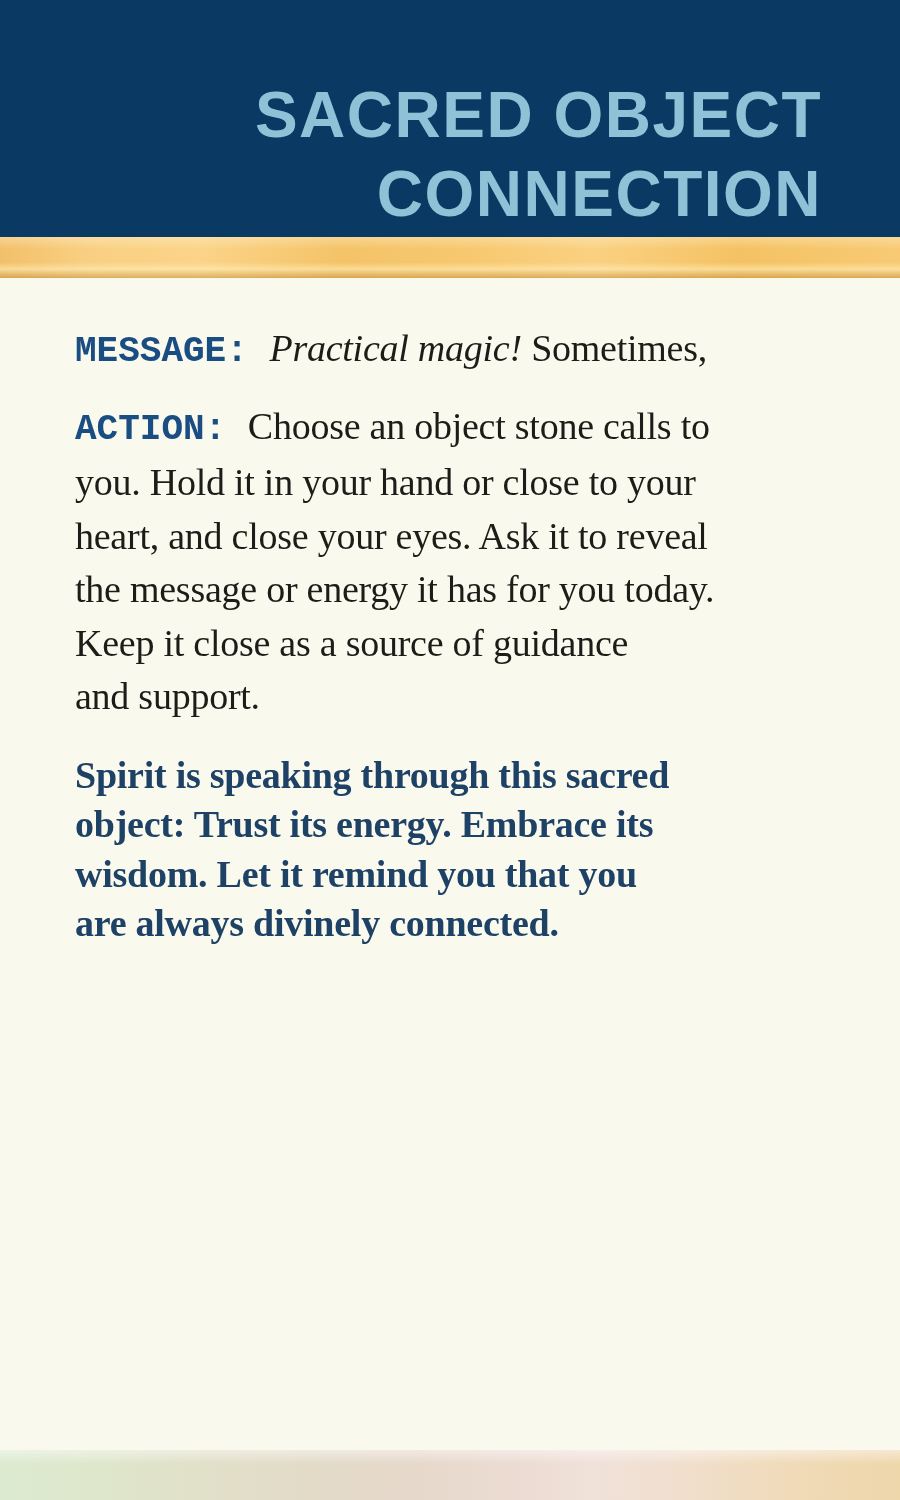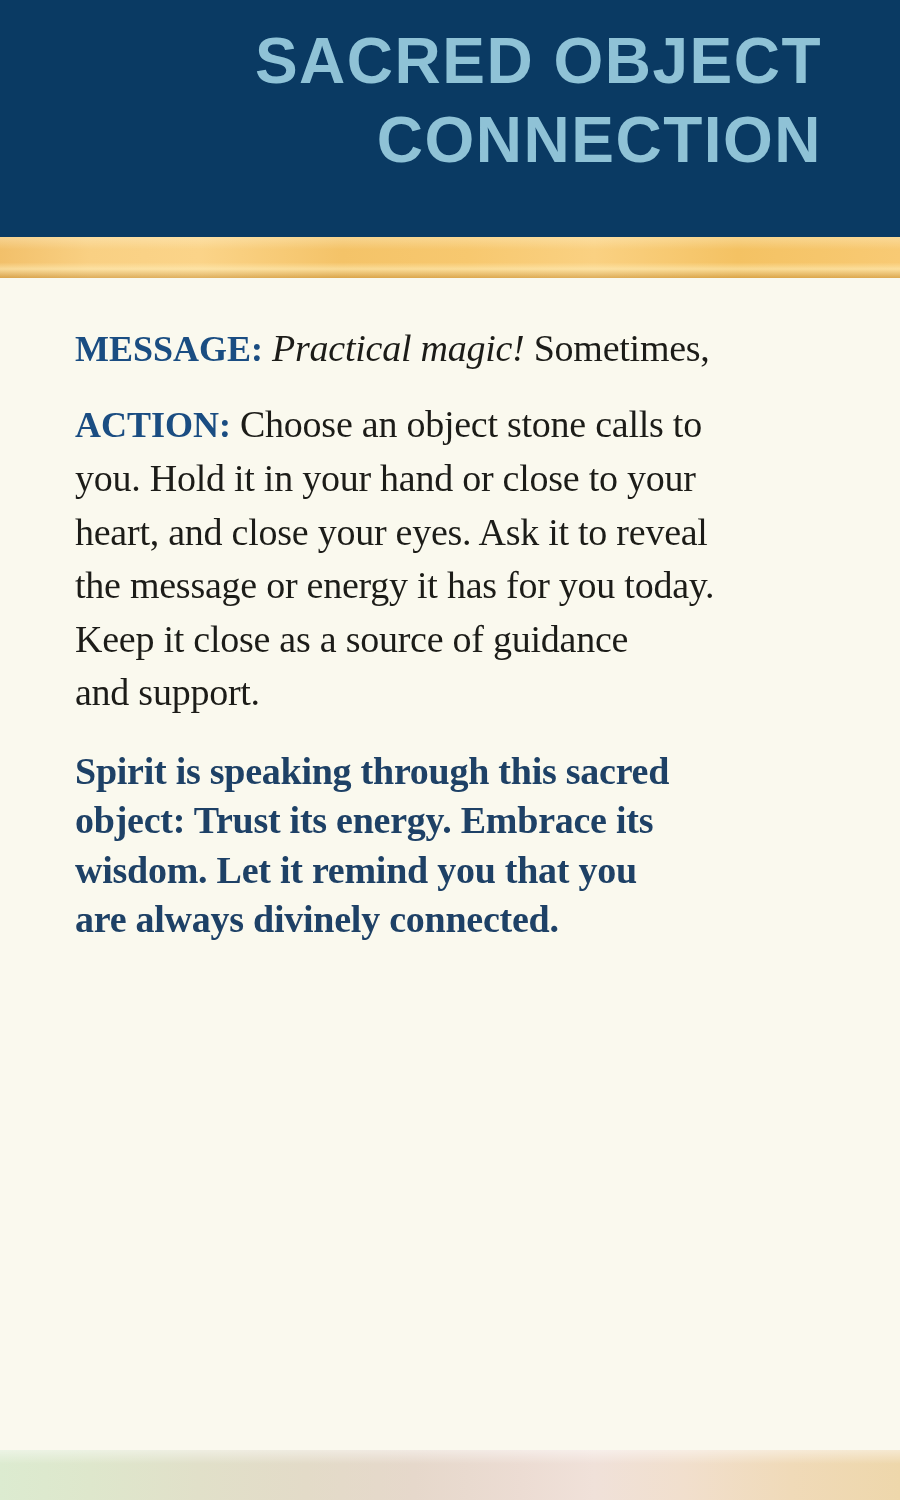--- a/index.html
+++ b/index.html
@@ -13,21 +13,21 @@
     background: #faf9ee;
     display: flex; flex-direction: column;
     overflow: hidden;
   }
 
   
   .header {
     background: #0a3a63;
     height: 237px;
     box-sizing: border-box;
-    padding: 22px 78px 0 0;
+    padding: 76px 78px 0 0;
     text-align: right;
     flex: 0 0 auto;
   }
   .title {
     margin: 0;
     font-family: "Liberation Sans", sans-serif;
     font-weight: bold;
     font-size: 64px;
     line-height: 79px;
     letter-spacing: 1.5px;
@@ -61,21 +61,21 @@
   .body-para {
     font-family: "Liberation Serif", serif;
     font-size: 38px;
     line-height: 53.5px;
     letter-spacing: -0.25px;
     margin: 0 0 21px 0;
   }
   .para-line1 { display: block; }
   .para-lines { display: block; white-space: pre-line; }
   .label {
-    font-family: Liberation Serif, serif;
+    font-family: Liberation Mono, monospace;
     font-weight: bold;
     font-size: 36px;
     color: #1a4d82;
     letter-spacing: 0;
   }
   .italic-lead { }
 
   .closing {
     font-family: "Liberation Serif", serif;
     font-weight: bold;

